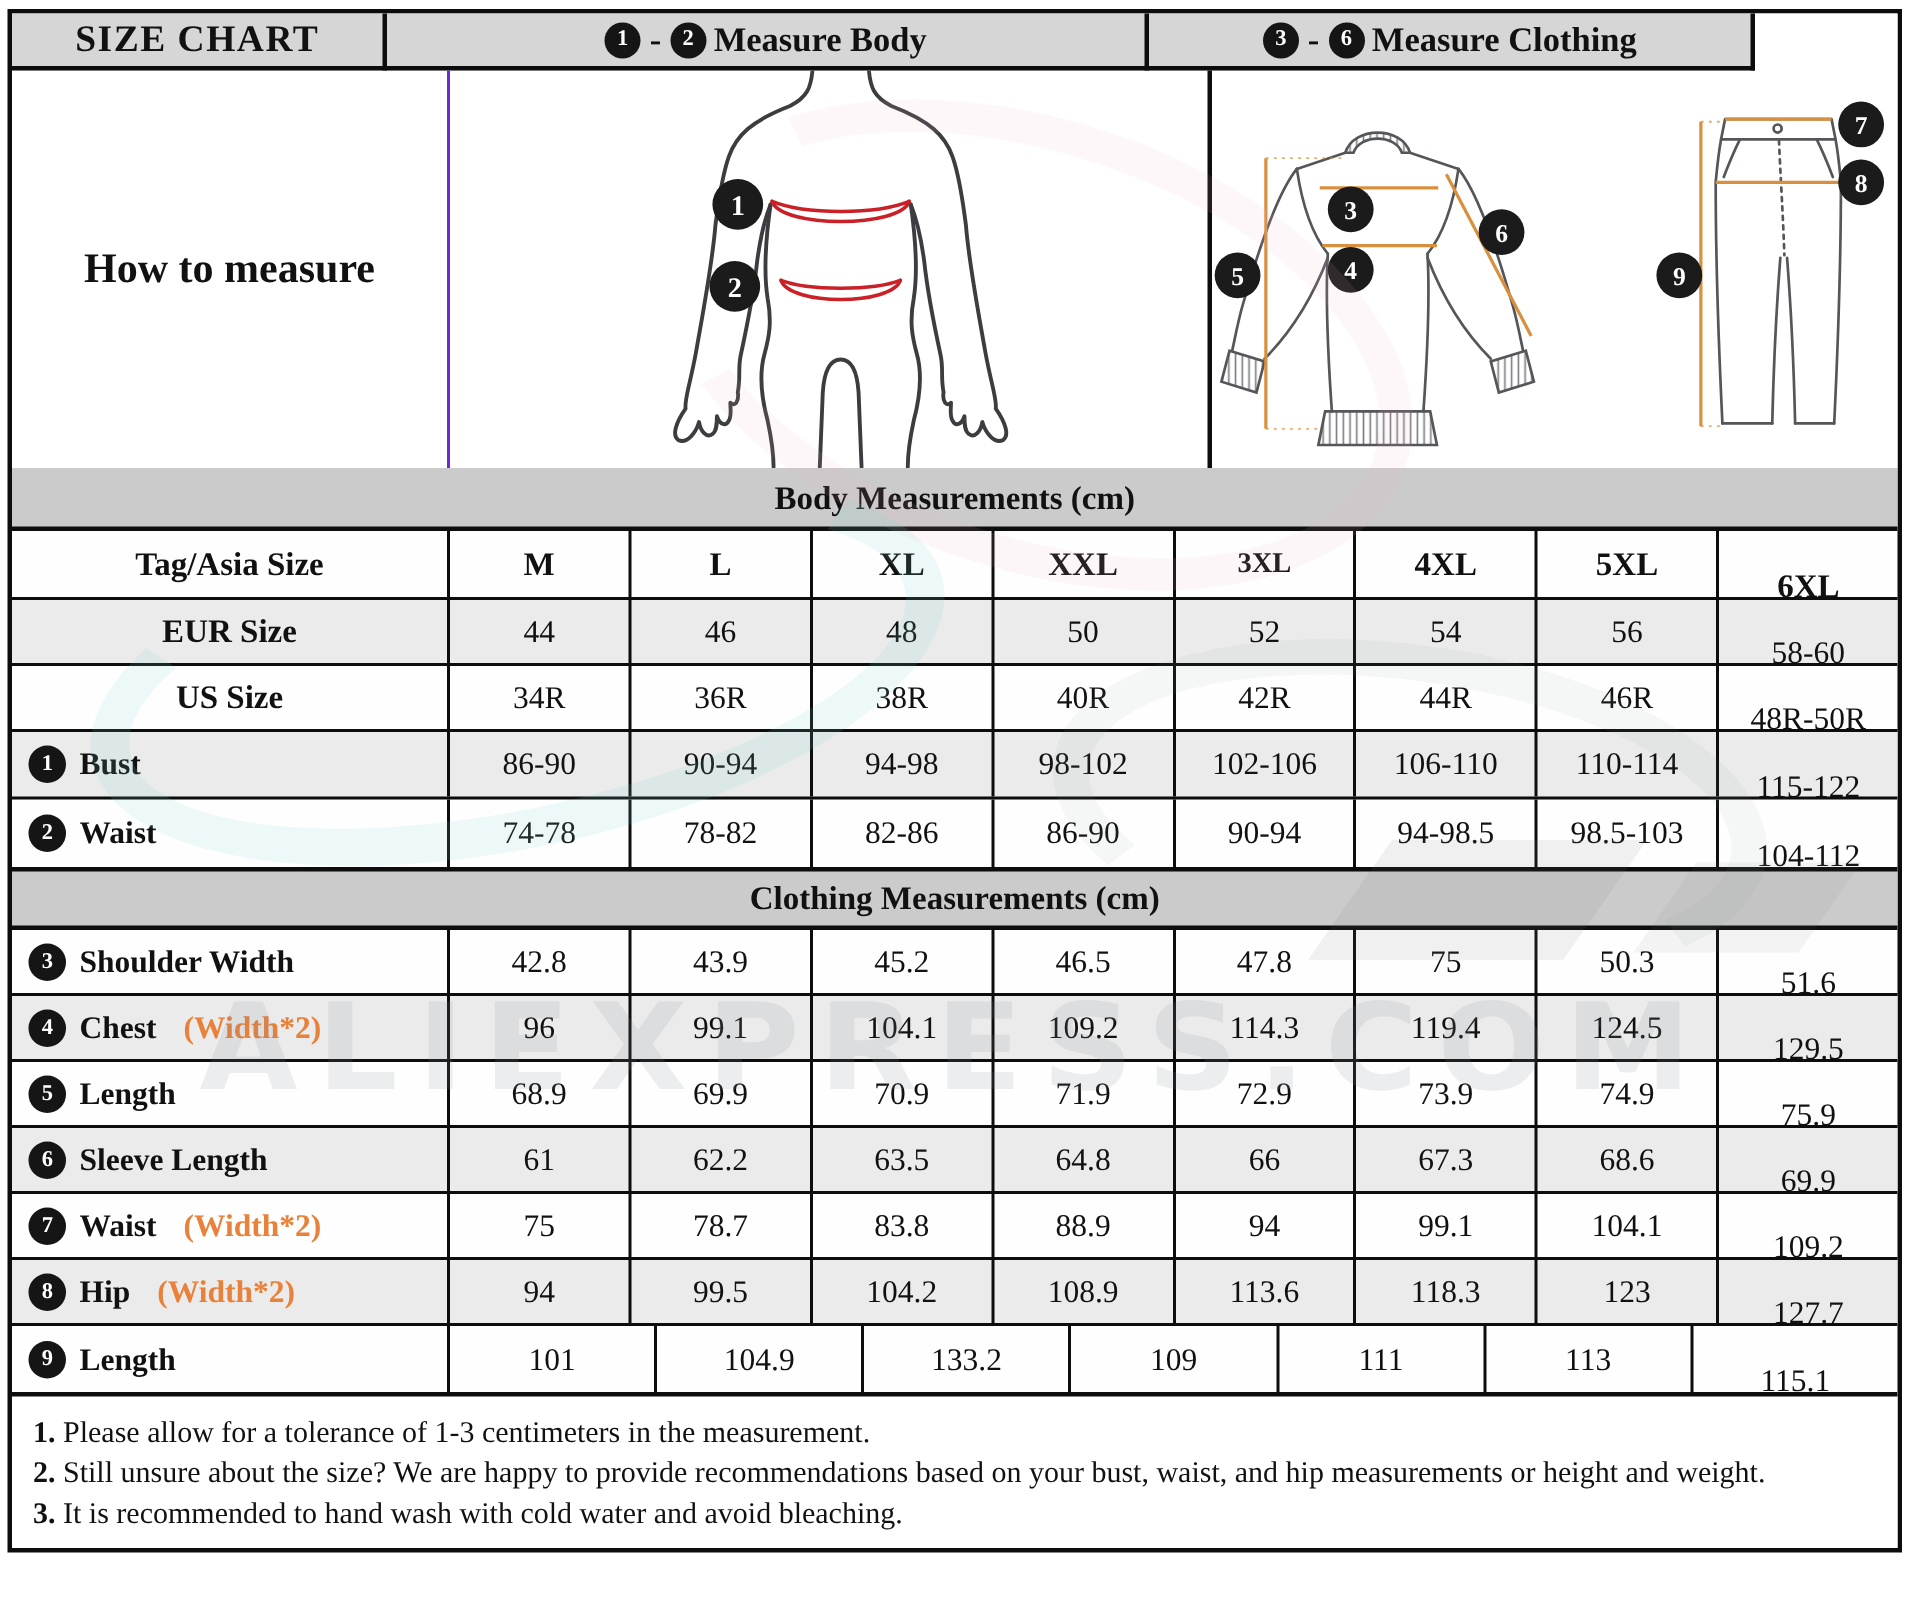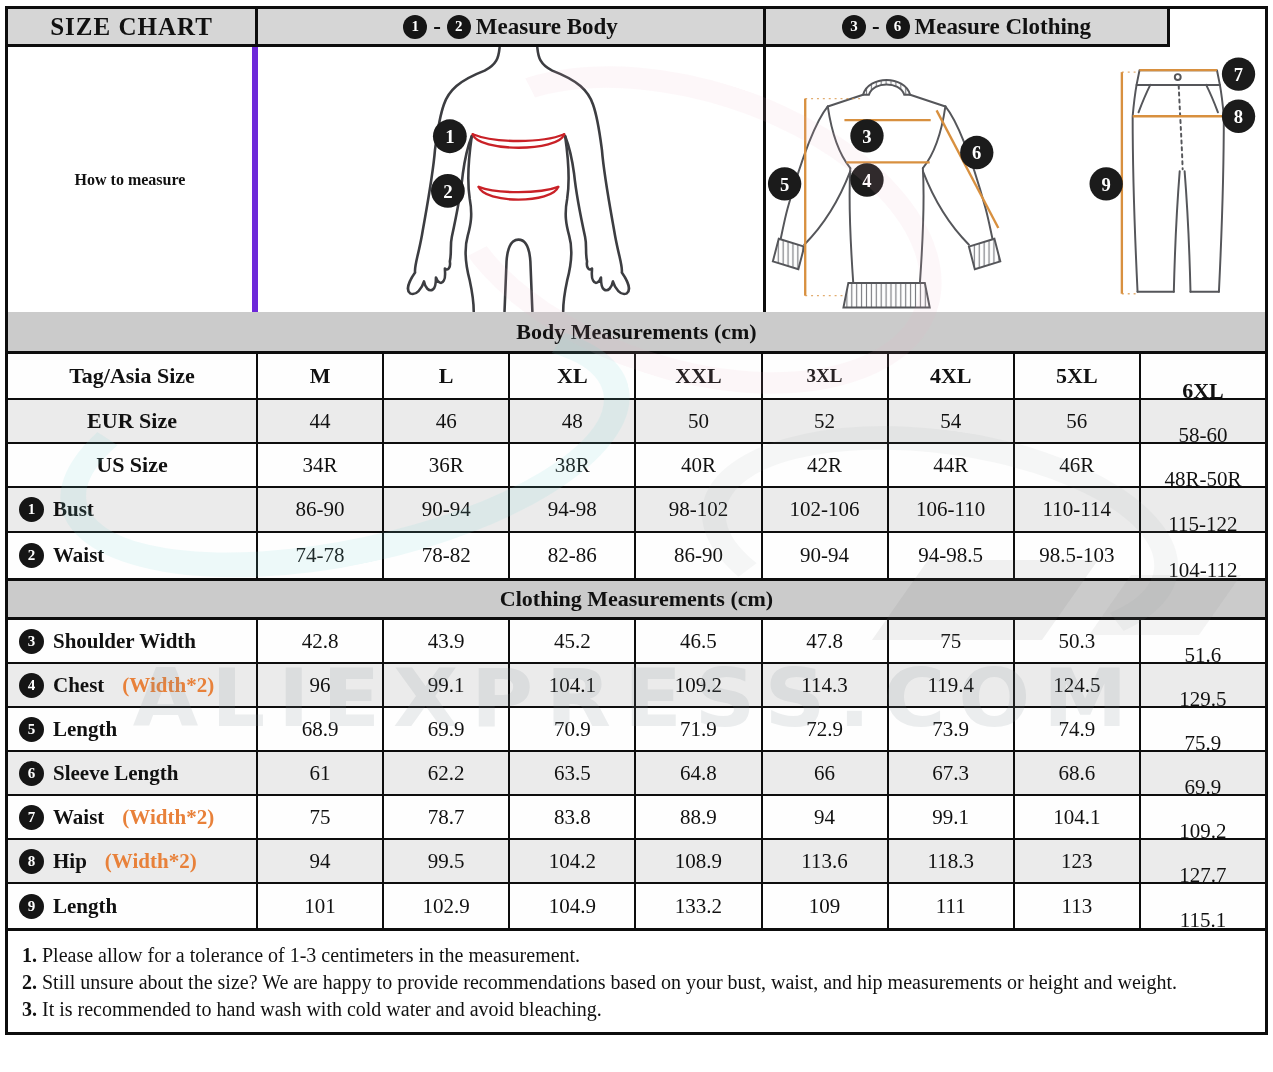--- a/index.html
+++ b/index.html
@@ -18,38 +18,38 @@
     background: #d6d6d6; border-right: 3px solid #0d0d0d; border-bottom: 3px solid #0d0d0d;
     display: flex; align-items: center; justify-content: center; font-weight: bold;
   }
   .cell-sc { width: 250px; font-size: 25px; letter-spacing: 1px; }
   .cell-mb { width: 508px; font-size: 23px; gap: 5px; }
   .cell-mc { width: 404px; font-size: 23px; gap: 5px; }
   .cell-corner { flex: 1; background: #fff; }
   .hdr-dash { font-weight: bold; font-size: 23px; margin: 0 1px; }
   
   .r-illus { display: flex; height: 265px; background: #fff; }
-  .illus-label { width: 250px; border-right: 6px solid #6d28d9; display: flex; align-items: center; justify-content: center; font-weight: bold; font-size: 16px; }
+  .illus-label { width: 292px; border-right: 2px solid #6d28d9; display: flex; align-items: center; justify-content: center; font-weight: bold; font-size: 28px; }
   .illus-body  { width: 508px; border-right: 3px solid #0d0d0d; }
   .illus-clothing { flex: 1; }
   .r-illus svg { display: block; width: 100%; height: 100%; }
   
   .sec-title {
     height: 42px; background: #cbcbcb; border-bottom: 3px solid #0d0d0d;
     display: flex; align-items: center; justify-content: center; font-weight: bold; font-size: 22px;
   }
   .sec-title.first { border-top: 0; }
   .sec-title.second { border-top: 3px solid #0d0d0d; }
   
   .t-row { display: flex; height: 44px; border-bottom: 2px solid #0d0d0d; }
   .t-row.h46 { height: 46px; }
   .t-row.h45 { height: 45px; }
   .t-row.no-bb { border-bottom: none; }
   .t-row.alt { background: #ebebeb; }
-  .lbl { width: 250px; border-right: 2px solid #0d0d0d; display: flex; align-items: center; font-weight: bold; font-size: 21px; }
+  .lbl { width: 292px; border-right: 2px solid #0d0d0d; display: flex; align-items: center; font-weight: bold; font-size: 21px; }
   .lbl.center { justify-content: center; font-size: 22px; }
   .lbl.left { padding-left: 11px; gap: 9px; }
   .val { flex: 1; border-right: 2px solid #0d0d0d; display: flex; align-items: center; justify-content: center; font-size: 21px; }
   .val:last-child { border-right: none; margin-top: 29px; }
   .cnum {
     width: 25px; height: 25px; border-radius: 50%; background: #151515; color: #fff;
     display: inline-flex; align-items: center; justify-content: center;
     font-size: 15px; font-weight: bold; flex: none;
   }
   .cnum.hdr { width: 24px; height: 24px; font-size: 15px; }
@@ -377,21 +377,20 @@
     <div class="val">123</div>
     <div class="val">127.7</div>
   </div>
 
   <div class="t-row no-bb">
     <div class="lbl left">
       <span class="cnum">9</span>
       <span>Length</span>
     </div>
     <div class="val">101</div>
-    <div class="val">102.9</div>
     <div class="val">104.9</div>
     <div class="val">133.2</div>
     <div class="val">109</div>
     <div class="val">111</div>
     <div class="val">113</div>
     <div class="val">115.1</div>
   </div>
 
   <div class="notes">
     <div class="note-line"><b>1.</b><span>Please allow for a tolerance of 1-3 centimeters in the measurement.</span></div>

